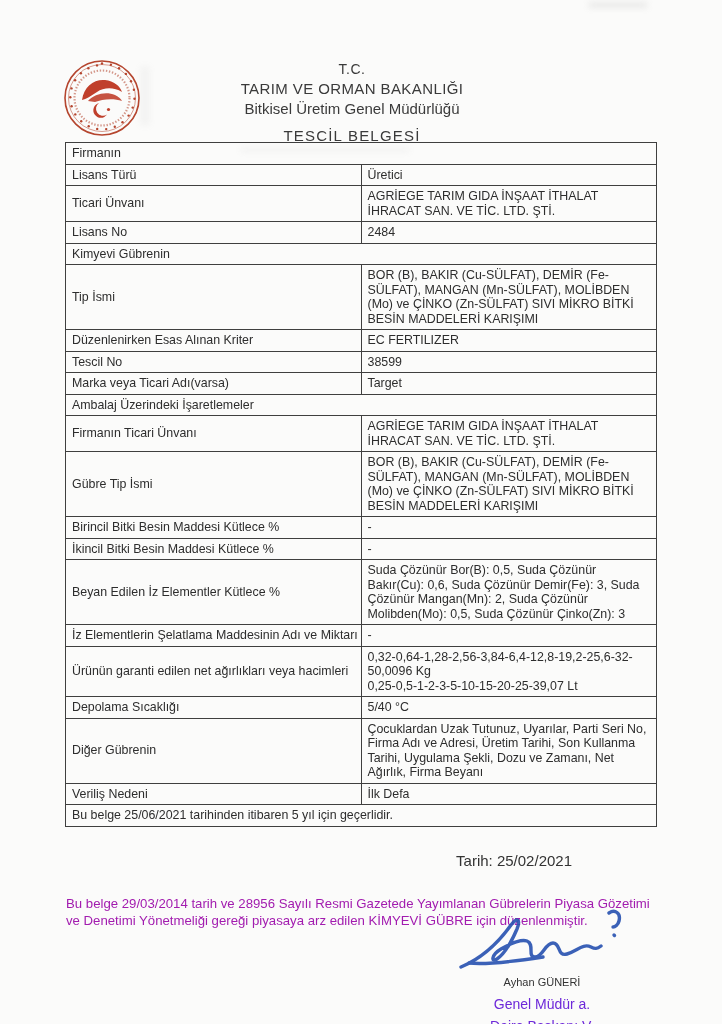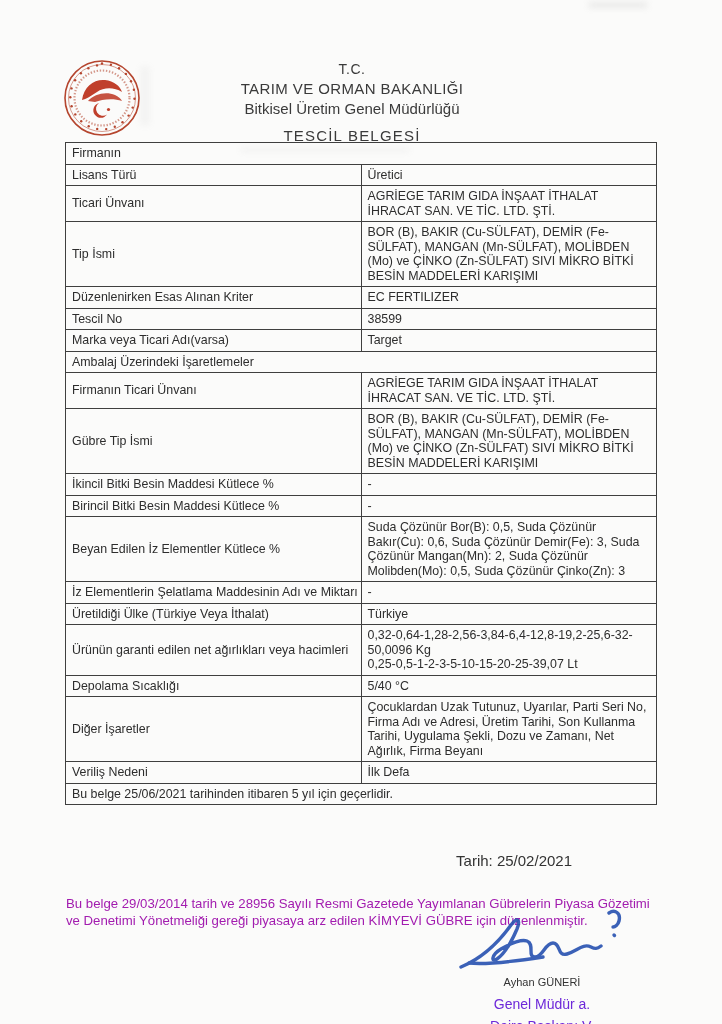--- a/index.html
+++ b/index.html
@@ -112,20 +112,27 @@
         </tr>
     <tr>
       <td class="lbl">Lisans Türü</td>
       <td class="val">Üretici</td>
     </tr>
     <tr>
       <td class="lbl">Ticari Ünvanı</td>
       <td class="val">AGRİEGE TARIM GIDA İNŞAAT İTHALAT İHRACAT SAN. VE TİC. LTD. ŞTİ.</td>
     </tr>
     <tr>
+      <td class="lbl">Lisans No</td>
+      <td class="val">2484</td>
+    </tr>
+    <tr>
+          <td class="sec" colspan="2">Kimyevi Gübrenin</td>
+        </tr>
+    <tr>
       <td class="lbl">Tip İsmi</td>
       <td class="val">BOR (B), BAKIR (Cu-SÜLFAT), DEMİR (Fe-SÜLFAT), MANGAN (Mn-SÜLFAT), MOLİBDEN (Mo) ve ÇİNKO (Zn-SÜLFAT) SIVI MİKRO BİTKİ BESİN MADDELERİ KARIŞIMI</td>
     </tr>
     <tr>
       <td class="lbl">Düzenlenirken Esas Alınan Kriter</td>
       <td class="val">EC FERTILIZER</td>
     </tr>
     <tr>
       <td class="lbl">Tescil No</td>
       <td class="val">38599</td>
@@ -139,50 +146,46 @@
         </tr>
     <tr>
       <td class="lbl">Firmanın Ticari Ünvanı</td>
       <td class="val">AGRİEGE TARIM GIDA İNŞAAT İTHALAT İHRACAT SAN. VE TİC. LTD. ŞTİ.</td>
     </tr>
     <tr>
       <td class="lbl">Gübre Tip İsmi</td>
       <td class="val">BOR (B), BAKIR (Cu-SÜLFAT), DEMİR (Fe-SÜLFAT), MANGAN (Mn-SÜLFAT), MOLİBDEN (Mo) ve ÇİNKO (Zn-SÜLFAT) SIVI MİKRO BİTKİ BESİN MADDELERİ KARIŞIMI</td>
     </tr>
     <tr>
+      <td class="lbl">Birincil Bitki Besin Maddesi Kütlece %</td>
+      <td class="val">-</td>
+    </tr>
+    <tr>
       <td class="lbl">İkincil Bitki Besin Maddesi Kütlece %</td>
       <td class="val">-</td>
     </tr>
     <tr>
-      <td class="lbl">Birincil Bitki Besin Maddesi Kütlece %</td>
-      <td class="val">-</td>
-    </tr>
-    <tr>
       <td class="lbl">Beyan Edilen İz Elementler Kütlece %</td>
       <td class="val">Suda Çözünür Bor(B): 0,5, Suda Çözünür Bakır(Cu): 0,6, Suda Çözünür Demir(Fe): 3, Suda Çözünür Mangan(Mn): 2, Suda Çözünür Molibden(Mo): 0,5, Suda Çözünür Çinko(Zn): 3</td>
     </tr>
     <tr>
       <td class="lbl">İz Elementlerin Şelatlama Maddesinin Adı ve Miktarı</td>
       <td class="val">-</td>
-    </tr>
-    <tr>
-      <td class="lbl">Üretildiği Ülke (Türkiye Veya İthalat)</td>
-      <td class="val">Türkiye</td>
     </tr>
     <tr>
       <td class="lbl">Ürünün garanti edilen net ağırlıkları veya hacimleri</td>
       <td class="val">0,32-0,64-1,28-2,56-3,84-6,4-12,8-19,2-25,6-32-50,0096 Kg
 0,25-0,5-1-2-3-5-10-15-20-25-39,07 Lt</td>
     </tr>
     <tr>
       <td class="lbl">Depolama Sıcaklığı</td>
       <td class="val">5/40 °C</td>
     </tr>
     <tr>
-      <td class="lbl">Diğer İşaretler</td>
+      <td class="lbl">Diğer Gübrenin</td>
       <td class="val">Çocuklardan Uzak Tutunuz, Uyarılar, Parti Seri No, Firma Adı ve Adresi, Üretim Tarihi, Son Kullanma Tarihi, Uygulama Şekli, Dozu ve Zamanı, Net Ağırlık, Firma Beyanı</td>
     </tr>
     <tr>
       <td class="lbl">Veriliş Nedeni</td>
       <td class="val">İlk Defa</td>
     </tr>
     <tr>
           <td class="sec" colspan="2">Bu belge 25/06/2021 tarihinden itibaren 5 yıl için geçerlidir.</td>
         </tr>
   </tbody>

